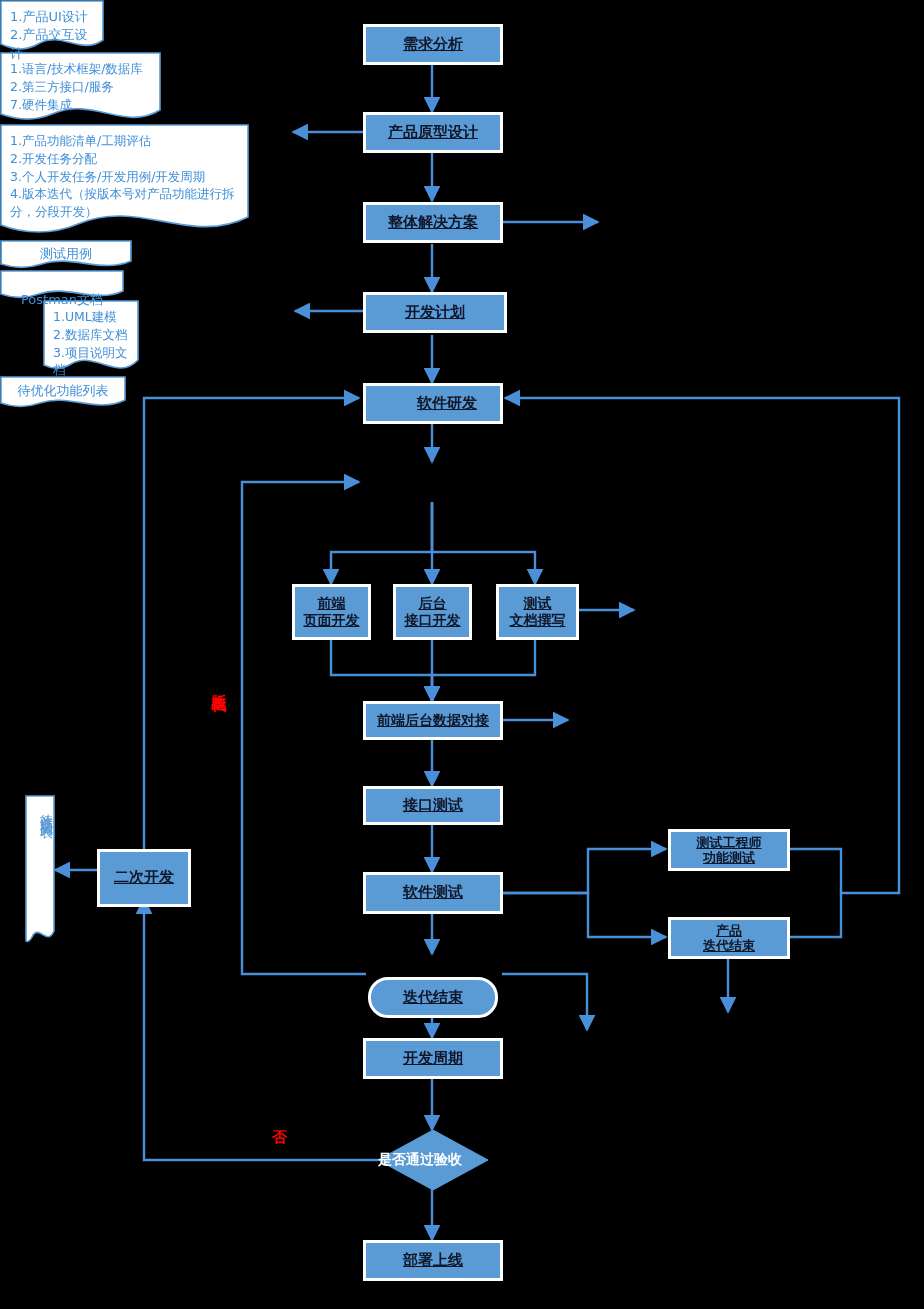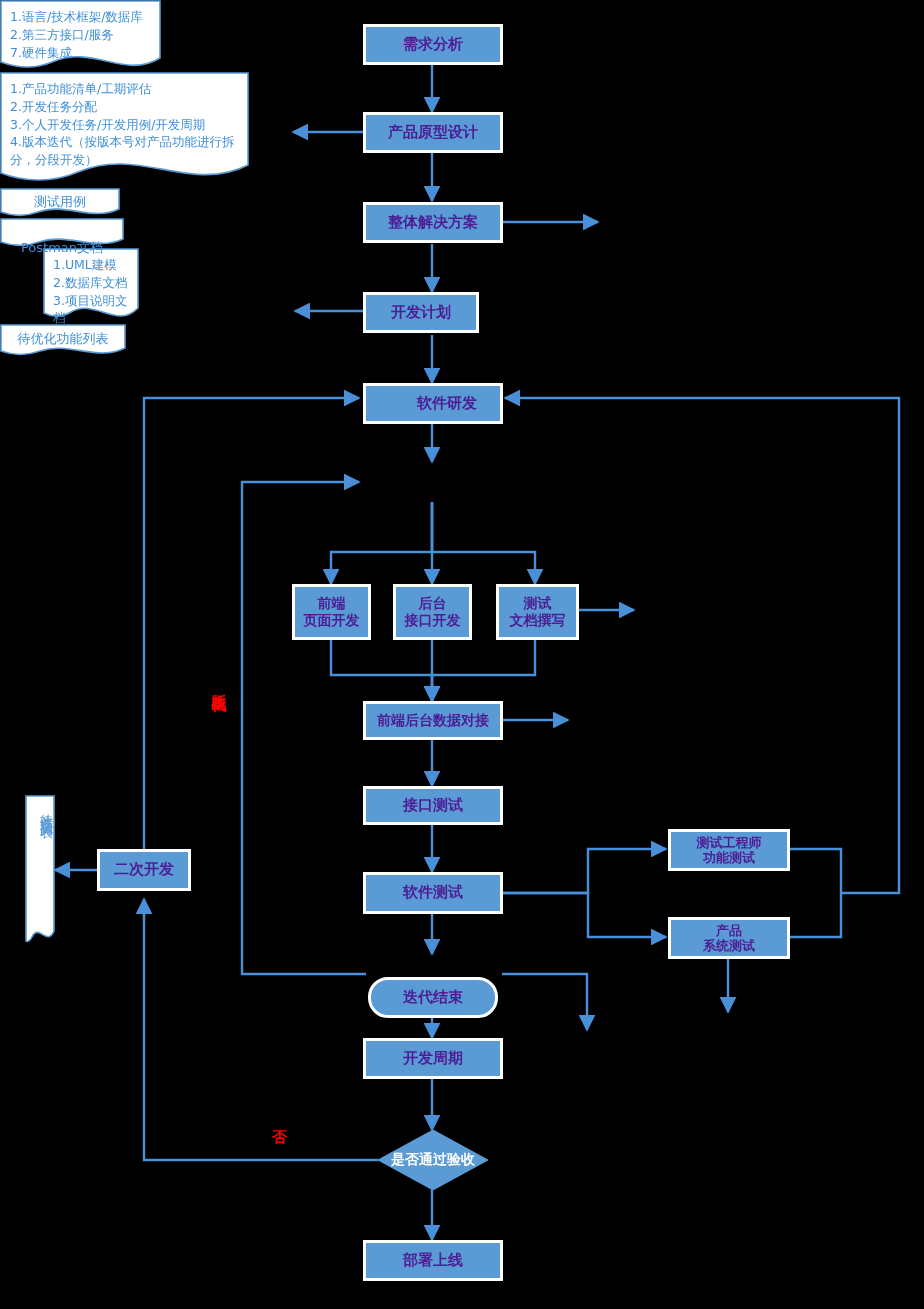--- a/index.html
+++ b/index.html
@@ -5,38 +5,38 @@
 <style>
   html,body{margin:0;padding:0;background:#000;}
   body{
     font-family:"DejaVu Sans","Liberation Sans",sans-serif;
     width:924px;height:1309px;overflow:hidden;
   }
   #stage{position:relative;width:924px;height:1309px;background:#000;}
   svg#wires{position:absolute;left:0;top:0;width:924px;height:1309px;}
 
   .node{position:absolute;box-sizing:border-box;display:flex;align-items:center;
-        justify-content:center;text-align:center;color:#4c1d95;line-height:1.18;}
+        justify-content:center;text-align:center;color:#0f172a;line-height:1.18;text-decoration:underline;}
 
   
   .proc{background:#5B9BD5;border:3px solid #ffffff;font-size:15px;font-weight:700;}
   
   .term{background:#5B9BD5;border:3px solid #ffffff;border-radius:20px;font-size:15px;font-weight:700;}
   
   .note{background:transparent;color:#3E8FD8;font-size:13px;font-weight:400;
         align-items:flex-start;justify-content:flex-start;}
   .note .notebody{position:relative;width:100%;height:100%;}
   .note .notetext{position:absolute;left:10px;right:8px;top:8px;white-space:pre-line;
         text-align:left;line-height:1.42;z-index:2;}
   .note.center .notetext{left:0;right:0;text-align:center;}
   .note svg.noteshape{position:absolute;left:0;top:0;width:100%;height:100%;z-index:1;}
 
   .diamond{position:absolute;color:#fff;font-size:14px;font-weight:700;}
   .diamond .dtext{position:absolute;left:0;right:0;top:50%;transform:translateY(-50%);
-        text-align:center;z-index:2;}
+        z-index:2;}
   .diamond svg{position:absolute;left:0;top:0;width:100%;height:100%;z-index:1;}
 
   .label-red{position:absolute;color:#FF0000;font-size:15px;font-weight:700;}
   .label-red.vert{writing-mode:vertical-rl;text-orientation:upright;line-height:1.05;letter-spacing:1px;}
 
   .vertnote{position:absolute;box-sizing:border-box;color:#5B9BD5;font-size:13px;}
   .vertnote .vtext{position:absolute;left:0;right:0;top:8px;bottom:8px;
         writing-mode:vertical-rl;text-orientation:upright;text-align:left;
         letter-spacing:2px;z-index:2;}
   .vertnote svg{position:absolute;left:0;top:0;width:100%;height:100%;z-index:1;}
@@ -119,21 +119,21 @@
   </div>
 
   <div class="node proc" style="left:363px;top:112px;width:140px;height:41px;">
     <span>产品原型设计</span>
   </div>
 
   <div class="node proc" style="left:363px;top:202px;width:140px;height:41px;">
     <span>整体解决方案</span>
   </div>
 
-  <div class="node proc" style="left:363px;top:292px;width:116px;height:41px;">
+  <div class="node proc" style="left:363px;top:292px;width:144px;height:41px;">
     <span>开发计划</span>
   </div>
 
   <div class="node proc" style="left:363px;top:383px;width:140px;height:41px;padding-left:28px;">
     <span>软件研发</span>
   </div>
 
 
   <div class="node proc" style="left:292px;top:584px;width:79px;height:56px;white-space:pre-line;font-size:14px;">
     <span>前端
@@ -167,41 +167,50 @@
   </div>
 
   <div class="node proc" style="left:363px;top:1038px;width:140px;height:41px;">
     <span>开发周期</span>
   </div>
 
   <div class="node proc" style="left:363px;top:1240px;width:140px;height:41px;">
     <span>部署上线</span>
   </div>
 
-  <div class="node proc" style="left:97px;top:849px;width:94px;height:42px;">
+  <div class="node proc" style="left:97px;top:849px;width:94px;height:58px;">
     <span>二次开发</span>
   </div>
 
   <div class="node proc" style="left:668px;top:829px;width:122px;height:42px;white-space:pre-line;font-size:13px;">
     <span>测试工程师
 功能测试</span>
   </div>
 
   <div class="node proc" style="left:668px;top:917px;width:122px;height:42px;white-space:pre-line;font-size:13px;">
     <span>产品
-系统测试</span>
+迭代结束</span>
   </div>
 
   <div class="diamond" style="left:378px;top:1130px;width:110px;height:60px;">
     <svg viewBox="0 0 110 60" preserveAspectRatio="none">
       <polygon points="55,0 110,30 55,60 0,30" fill="#5B9BD5" stroke="#5B9BD5" stroke-width="1"></polygon>
     </svg>
     <span class="dtext">是否通过验收</span>
   </div>
 
+  <div class="note" style="left:186px;top:101px;width:104px;height:52px;">
+    <div class="notebody">
+      <svg class="noteshape" viewBox="0 0 104 52" preserveAspectRatio="none">
+        <path d="M1,1 H103 V40 C80,56 62,30 38,44 C24,52 12,49 1,44 Z" fill="#ffffff" stroke="#5B9BD5" stroke-width="1.6"></path>
+      </svg>
+      <div class="notetext">1.产品UI设计
+2.产品交互设计</div>
+    </div>
+  </div>
 
   <div class="note" style="left:601px;top:183px;width:161px;height:72px;">
     <div class="notebody">
       <svg class="noteshape" viewBox="0 0 161 72" preserveAspectRatio="none">
         <path d="M1,1 H160 V58 C124,80 94,44 52,62 C33,70 17,68 1,62 Z" fill="#ffffff" stroke="#5B9BD5" stroke-width="1.6"></path>
       </svg>
       <div class="notetext" style="font-size:12.5px;">1.语言/技术框架/数据库
 2.第三方接口/服务
 7.硬件集成</div>
     </div>
@@ -212,21 +221,21 @@
       <svg class="noteshape" viewBox="0 0 249 116" preserveAspectRatio="none">
         <path d="M1,1 H248 V93 C190,122 140,74 78,100 C52,111 24,110 1,101 Z" fill="#ffffff" stroke="#5B9BD5" stroke-width="1.6"></path>
       </svg>
       <div class="notetext" style="font-size:12.5px;">1.产品功能清单/工期评估
 2.开发任务分配
 3.个人开发任务/开发用例/开发周期
 4.版本迭代（按版本号对产品功能进行拆分，分段开发）</div>
     </div>
   </div>
 
-  <div class="note center" style="left:638px;top:596px;width:120px;height:30px;">
+  <div class="note center" style="left:638px;top:596px;width:132px;height:30px;">
     <div class="notebody">
       <svg class="noteshape" viewBox="0 0 120 30" preserveAspectRatio="none">
         <path d="M1,1 H119 V21 C92,34 66,14 38,24 C24,29 12,28 1,24 Z" fill="#ffffff" stroke="#5B9BD5" stroke-width="1.6"></path>
       </svg>
       <div class="notetext" style="top:5px;">测试用例</div>
     </div>
   </div>
 
   <div class="note center" style="left:571px;top:705px;width:124px;height:30px;">
     <div class="notebody">

